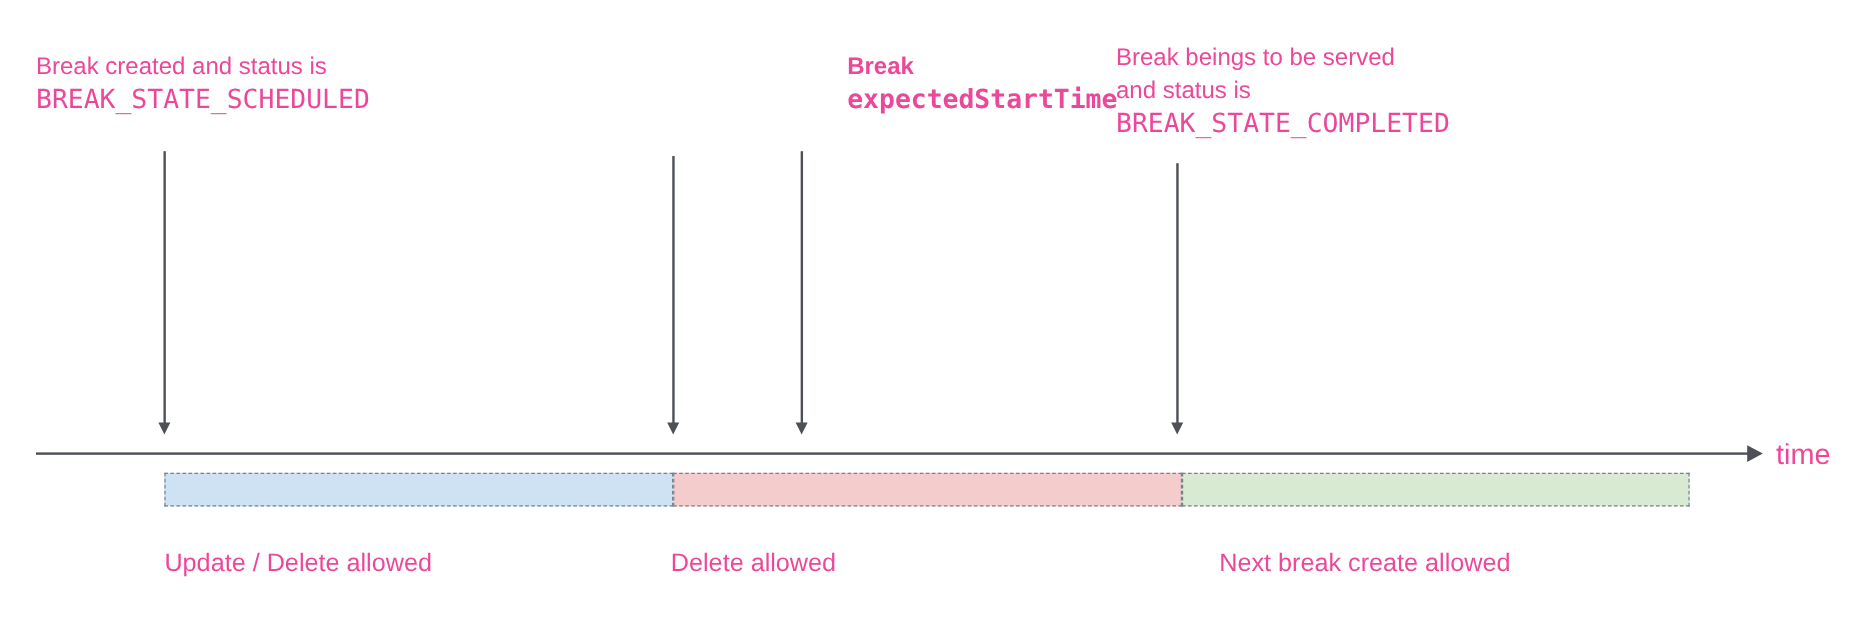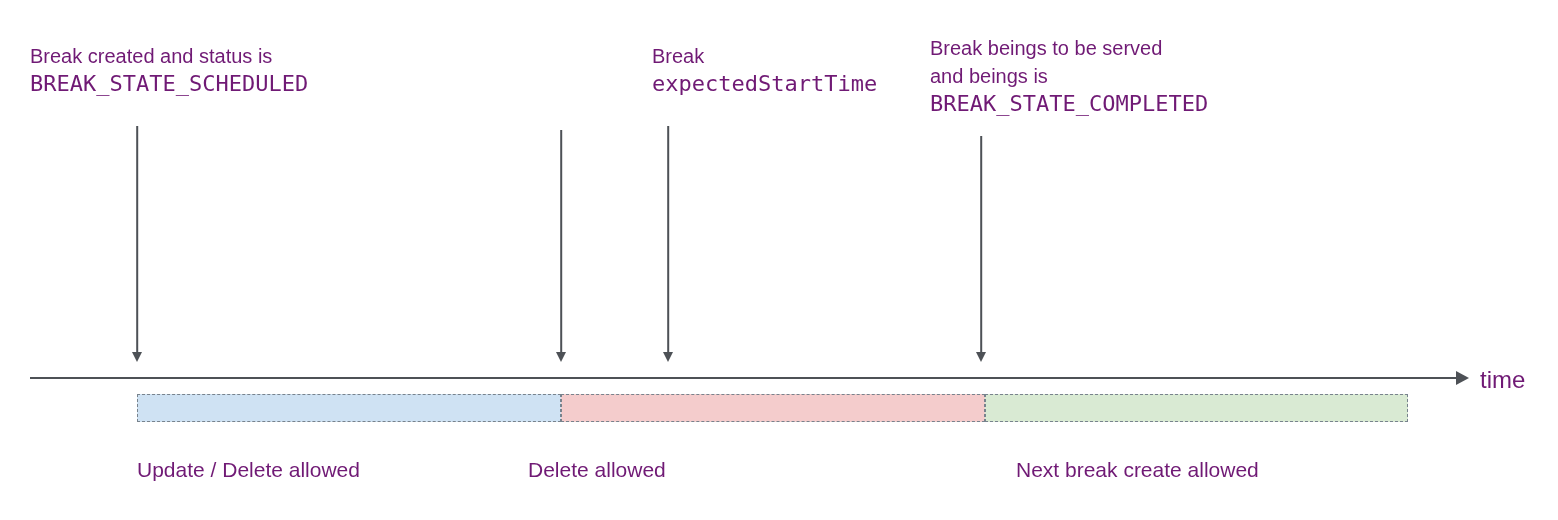--- a/index.html
+++ b/index.html
@@ -1,21 +1,21 @@
 <!DOCTYPE html>
 <html><head>
 <meta charset="utf-8">
 <style>
   html,body{margin:0;padding:0;background:#ffffff;}
   .canvas{
     position:relative;
     width:1558px;height:520px;
     background:#ffffff;
     font-family:"Liberation Sans", sans-serif;
-    color:#701a75;
+    color:#ec4899;
     overflow:hidden;
   }
   .ann{position:absolute;line-height:28px;font-size:20px;}
   .ann .sans{font-family:"Liberation Sans", sans-serif;}
   .ann .mono{font-family:"DejaVu Sans Mono", monospace;font-size:22px;}
   .varrow{position:absolute;width:12px;transform:translateX(-6px);}
   .vline{position:absolute;left:50%;top:0;bottom:8px;width:1.6px;background:#4d5156;transform:translateX(-50%);}
   .vhead{position:absolute;bottom:0;left:50%;transform:translateX(-50%);
     width:0;height:0;border-left:5.5px solid transparent;border-right:5.5px solid transparent;
     border-top:10px solid #4d5156;}
@@ -34,28 +34,28 @@
 <div class="canvas">
 
   <div class="ann" style="left:30px;top:42px;">
     <div class="sans">Break created and status is</div>
     <div class="mono">BREAK_STATE_SCHEDULED</div>
   </div>
 
   <div class="ann" style="left:352px;top:42px;">
   </div>
 
-  <div class="ann" style="left:652px;top:42px;">
+  <div class="ann" style="left:706px;top:42px;font-weight:bold;">
     <div class="sans">Break</div>
     <div class="mono">expectedStartTime</div>
   </div>
 
   <div class="ann" style="left:930px;top:34px;">
     <div class="sans">Break beings to be served</div>
-    <div class="sans">and beings is</div>
+    <div class="sans">and status is</div>
     <div class="mono">BREAK_STATE_COMPLETED</div>
   </div>
 
   <div class="varrow" style="left:137px;top:126px;height:236px;">
     <div class="vline"></div>
     <div class="vhead"></div>
   </div>
   <div class="varrow" style="left:561px;top:130px;height:232px;">
     <div class="vline"></div>
     <div class="vhead"></div>
@@ -71,16 +71,16 @@
 
   <div class="hline"></div>
   <div class="hhead"></div>
   <div class="time-label">time</div>
 
   <div class="seg" style="left: 137px; width: 424px; background: rgb(207, 226, 243);"></div>
   <div class="seg" style="left: 561px; width: 424px; background: rgb(244, 204, 204);"></div>
   <div class="seg" style="left: 985px; width: 423px; background: rgb(217, 234, 211);"></div>
 
   <div class="seg-label" style="left:137px;width:424px;">Update / Delete allowed</div>
-  <div class="seg-label" style="left:528px;width:424px;">Delete allowed</div>
+  <div class="seg-label" style="left:559px;width:424px;">Delete allowed</div>
   <div class="seg-label" style="left:1016px;width:423px;">Next break create allowed</div>
 
 </div>
 
 </body></html>

